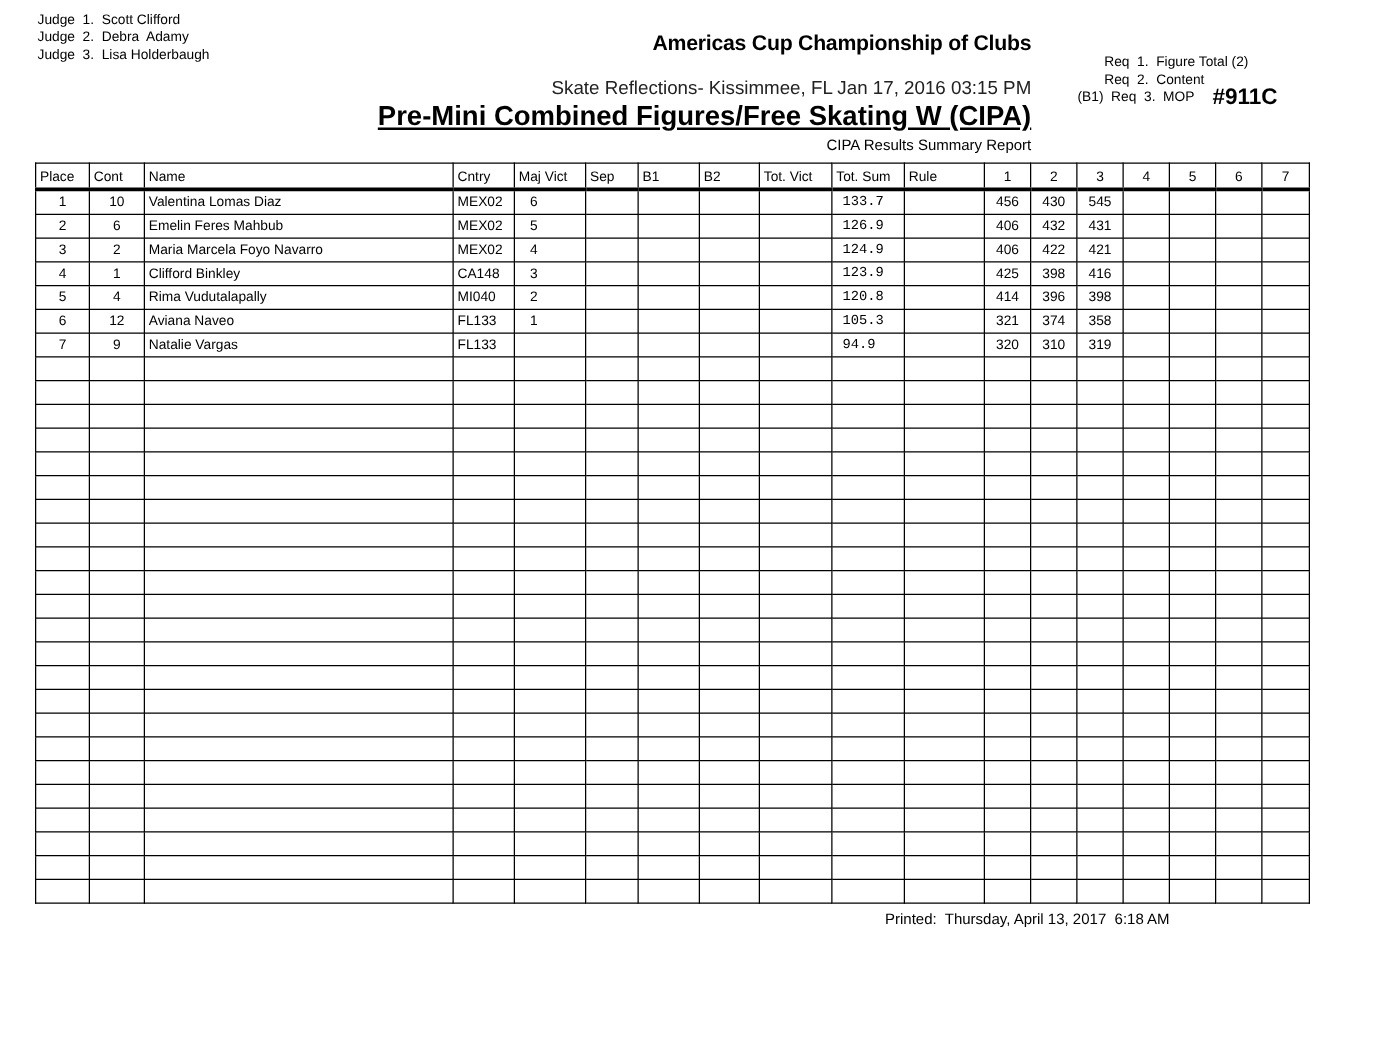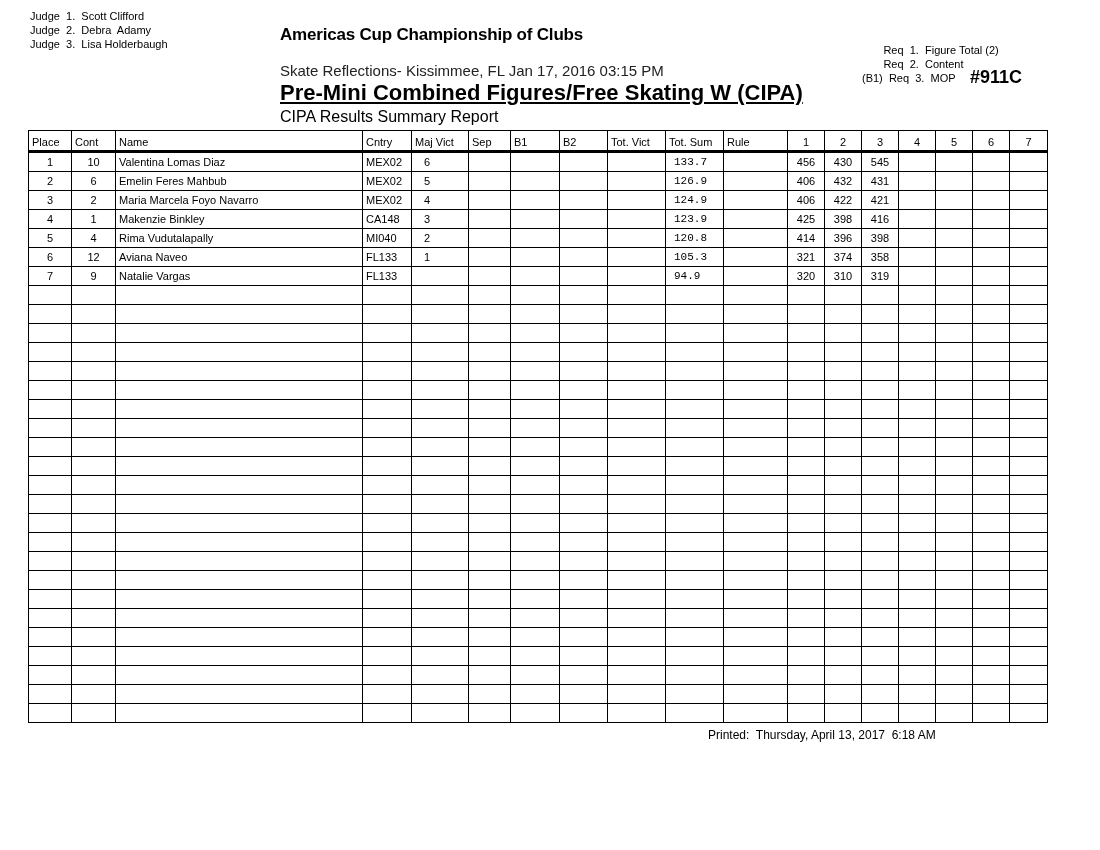--- a/index.html
+++ b/index.html
@@ -5,26 +5,26 @@
   html, body { margin: 0; padding: 0; background: #ffffff; }
   body {
     width: 1100px; height: 850px; position: relative; overflow: hidden;
     font-family: "Liberation Sans", "DejaVu Sans", sans-serif; color: #000;
   }
   .judges {
     position: absolute; left: 30px; top: 9px; font-size: 11px; line-height: 14px;
   }
   .judges .jl { white-space: pre; }
   .title-block {
-    position: absolute; left: 280px; top: 24px; width: 545px; text-align: left;
+    position: absolute; left: 280px; top: 24px; width: 545px; text-align: right;
   }
   .t1 { font-size: 17px; font-weight: bold; line-height: 21px; letter-spacing: -0.2px; }
   .t2 { font-size: 15px; line-height: 19px; color: #222; margin-top: 16px; }
   .t3 { font-size: 22px; font-weight: bold; line-height: 24px; margin-top: 1px; text-decoration: underline; }
-  .t4 { font-size: 16px; line-height: 21px; margin-top: 1px; }
+  .t4 { font-size: 12px; line-height: 21px; margin-top: 1px; }
   .event-no {
     position: absolute; right: 78px; top: 24px; font-size: 18px; font-weight: bold; margin-top: 43px;
   }
   .reqs {
     position: absolute; left: 862px; top: 43px; font-size: 11px; line-height: 14px;
   }
   .reqs .rl { white-space: pre; }
   table.results {
     position: absolute; left: 28px; top: 130px; border-collapse: collapse;
     table-layout: fixed; font-size: 11px;
@@ -168,21 +168,21 @@
         <td class="c">422</td>
         <td class="c">421</td>
         <td class="c"></td>
         <td class="c"></td>
         <td class="c"></td>
         <td class="c"></td>
       </tr>
       <tr>
         <td class="c">4</td>
         <td class="c">1</td>
-        <td>Makenzie Binkley</td>
+        <td>Clifford Binkley</td>
         <td>CA148</td>
         <td class="ml">3</td>
         <td></td>
         <td></td>
         <td></td>
         <td></td>
         <td class="ts">123.9</td>
         <td></td>
         <td class="c">425</td>
         <td class="c">398</td>

